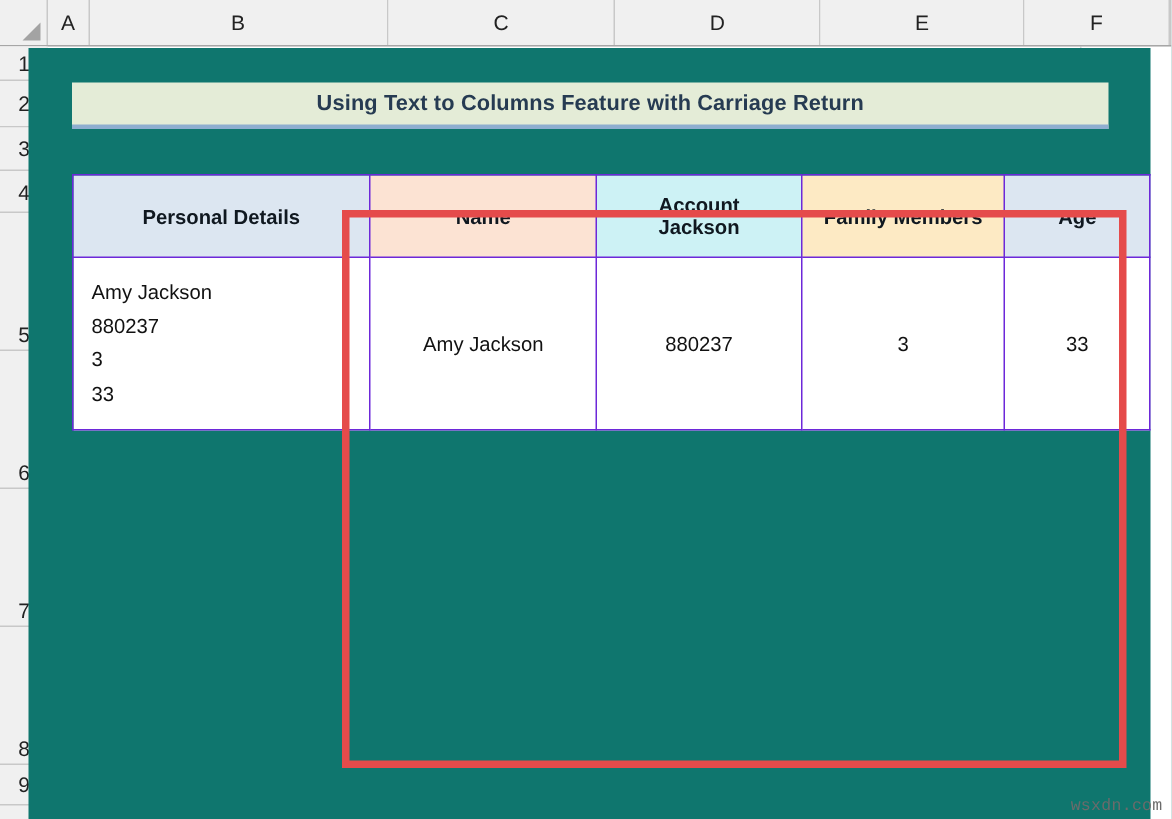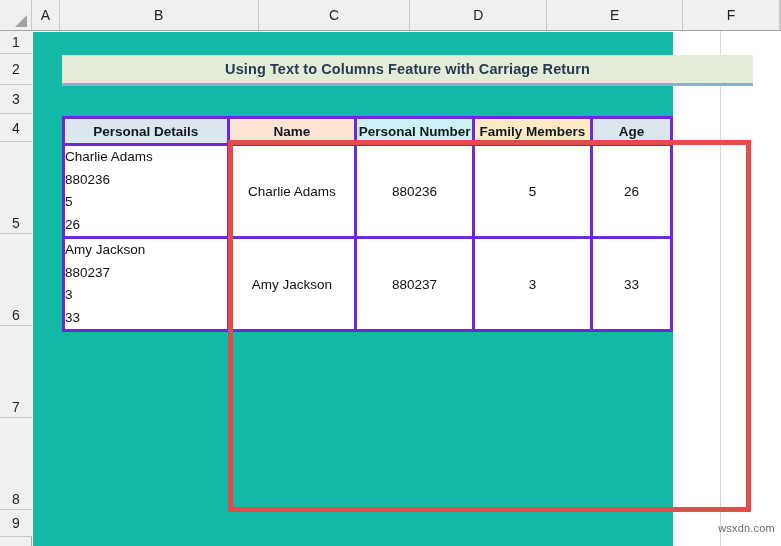--- a/index.html
+++ b/index.html
@@ -64,23 +64,23 @@
     font-size: 14px;
     color: #222222;
     display: flex;
     justify-content: center;
   }
   .rowcell.tall { align-items: flex-end; padding-bottom: 2px; }
   .rowcell.short { align-items: center; }
 
   
   #grid {
-    position: absolute; left: 33px; top: 32px;
-    width: 640px; height: 514px;
-    background: #14b8a6;
+    position: absolute; left: 19px; top: 32px;
+    width: 748px; height: 514px;
+    background: #0f766e;
   }
   
   .gridline-v {
     position: absolute; top: 0; bottom: 0;
     width: 1px; background: #d8d8d8;
   }
 
   
   #title-banner {
     position: absolute;
@@ -100,24 +100,24 @@
   }
 
   
   #table {
     position: absolute;
     left: 29px; top: 84px;
     border-collapse: collapse;
     table-layout: fixed;
   }
   #table th, #table td {
-    border: 3px solid #6d28d9;
+    border: 1px solid #6d28d9;
     font-size: 13.5px;
     color: #111111;
-    padding: 0;
+    padding: 12px;
   }
   #table th {
     height: 27px;
     font-weight: bold;
     text-align: center;
     vertical-align: middle;
     font-size: 13.5px;
     color: #101820;
   }
   .th-personal  { background: #dce6f1; }
@@ -145,24 +145,25 @@
     position: absolute;
     left: 228px; top: 140px;
     width: 523px; height: 372px;
     border: 5px solid #e54b4b;
     pointer-events: none;
   }
 
   
   #watermark {
     position: absolute;
-    right: 6px; bottom: 12px;
+    right: 6px; bottom: 2px;
     font-size: 11px;
     color: #6b6b6b;
     letter-spacing: .2px;
+    font-family: Liberation Mono, monospace;
   }
 </style>
 </head>
 <body>
 
 <div id="sheet">
 
   <div class="gridline-v" style="left:28px;"></div>
   <div class="gridline-v" style="left:720px;"></div>
 
@@ -200,36 +201,26 @@
         <col style="width:199px;">
         <col style="width:152px;">
         <col style="width:137px;">
         <col style="width:136px;">
         <col style="width:97px;">
       </colgroup>
       <thead>
         <tr>
           <th class="th-personal">Personal Details</th>
           <th class="th-name">Name</th>
-          <th class="th-account">Personal Number</th>
+          <th class="th-account">Account Jackson</th>
           <th class="th-family">Family Members</th>
           <th class="th-age">Age</th>
         </tr>
       </thead>
       <tbody>
-        <tr>
-          <td class="multiline">Charlie Adams
-880236
-5
-26</td>
-          <td class="centered">Charlie Adams</td>
-          <td class="centered">880236</td>
-          <td class="centered">5</td>
-          <td class="centered">26</td>
-        </tr>
         <tr>
           <td class="multiline">Amy Jackson
 880237
 3
 33</td>
           <td class="centered">Amy Jackson</td>
           <td class="centered">880237</td>
           <td class="centered">3</td>
           <td class="centered">33</td>
         </tr>

